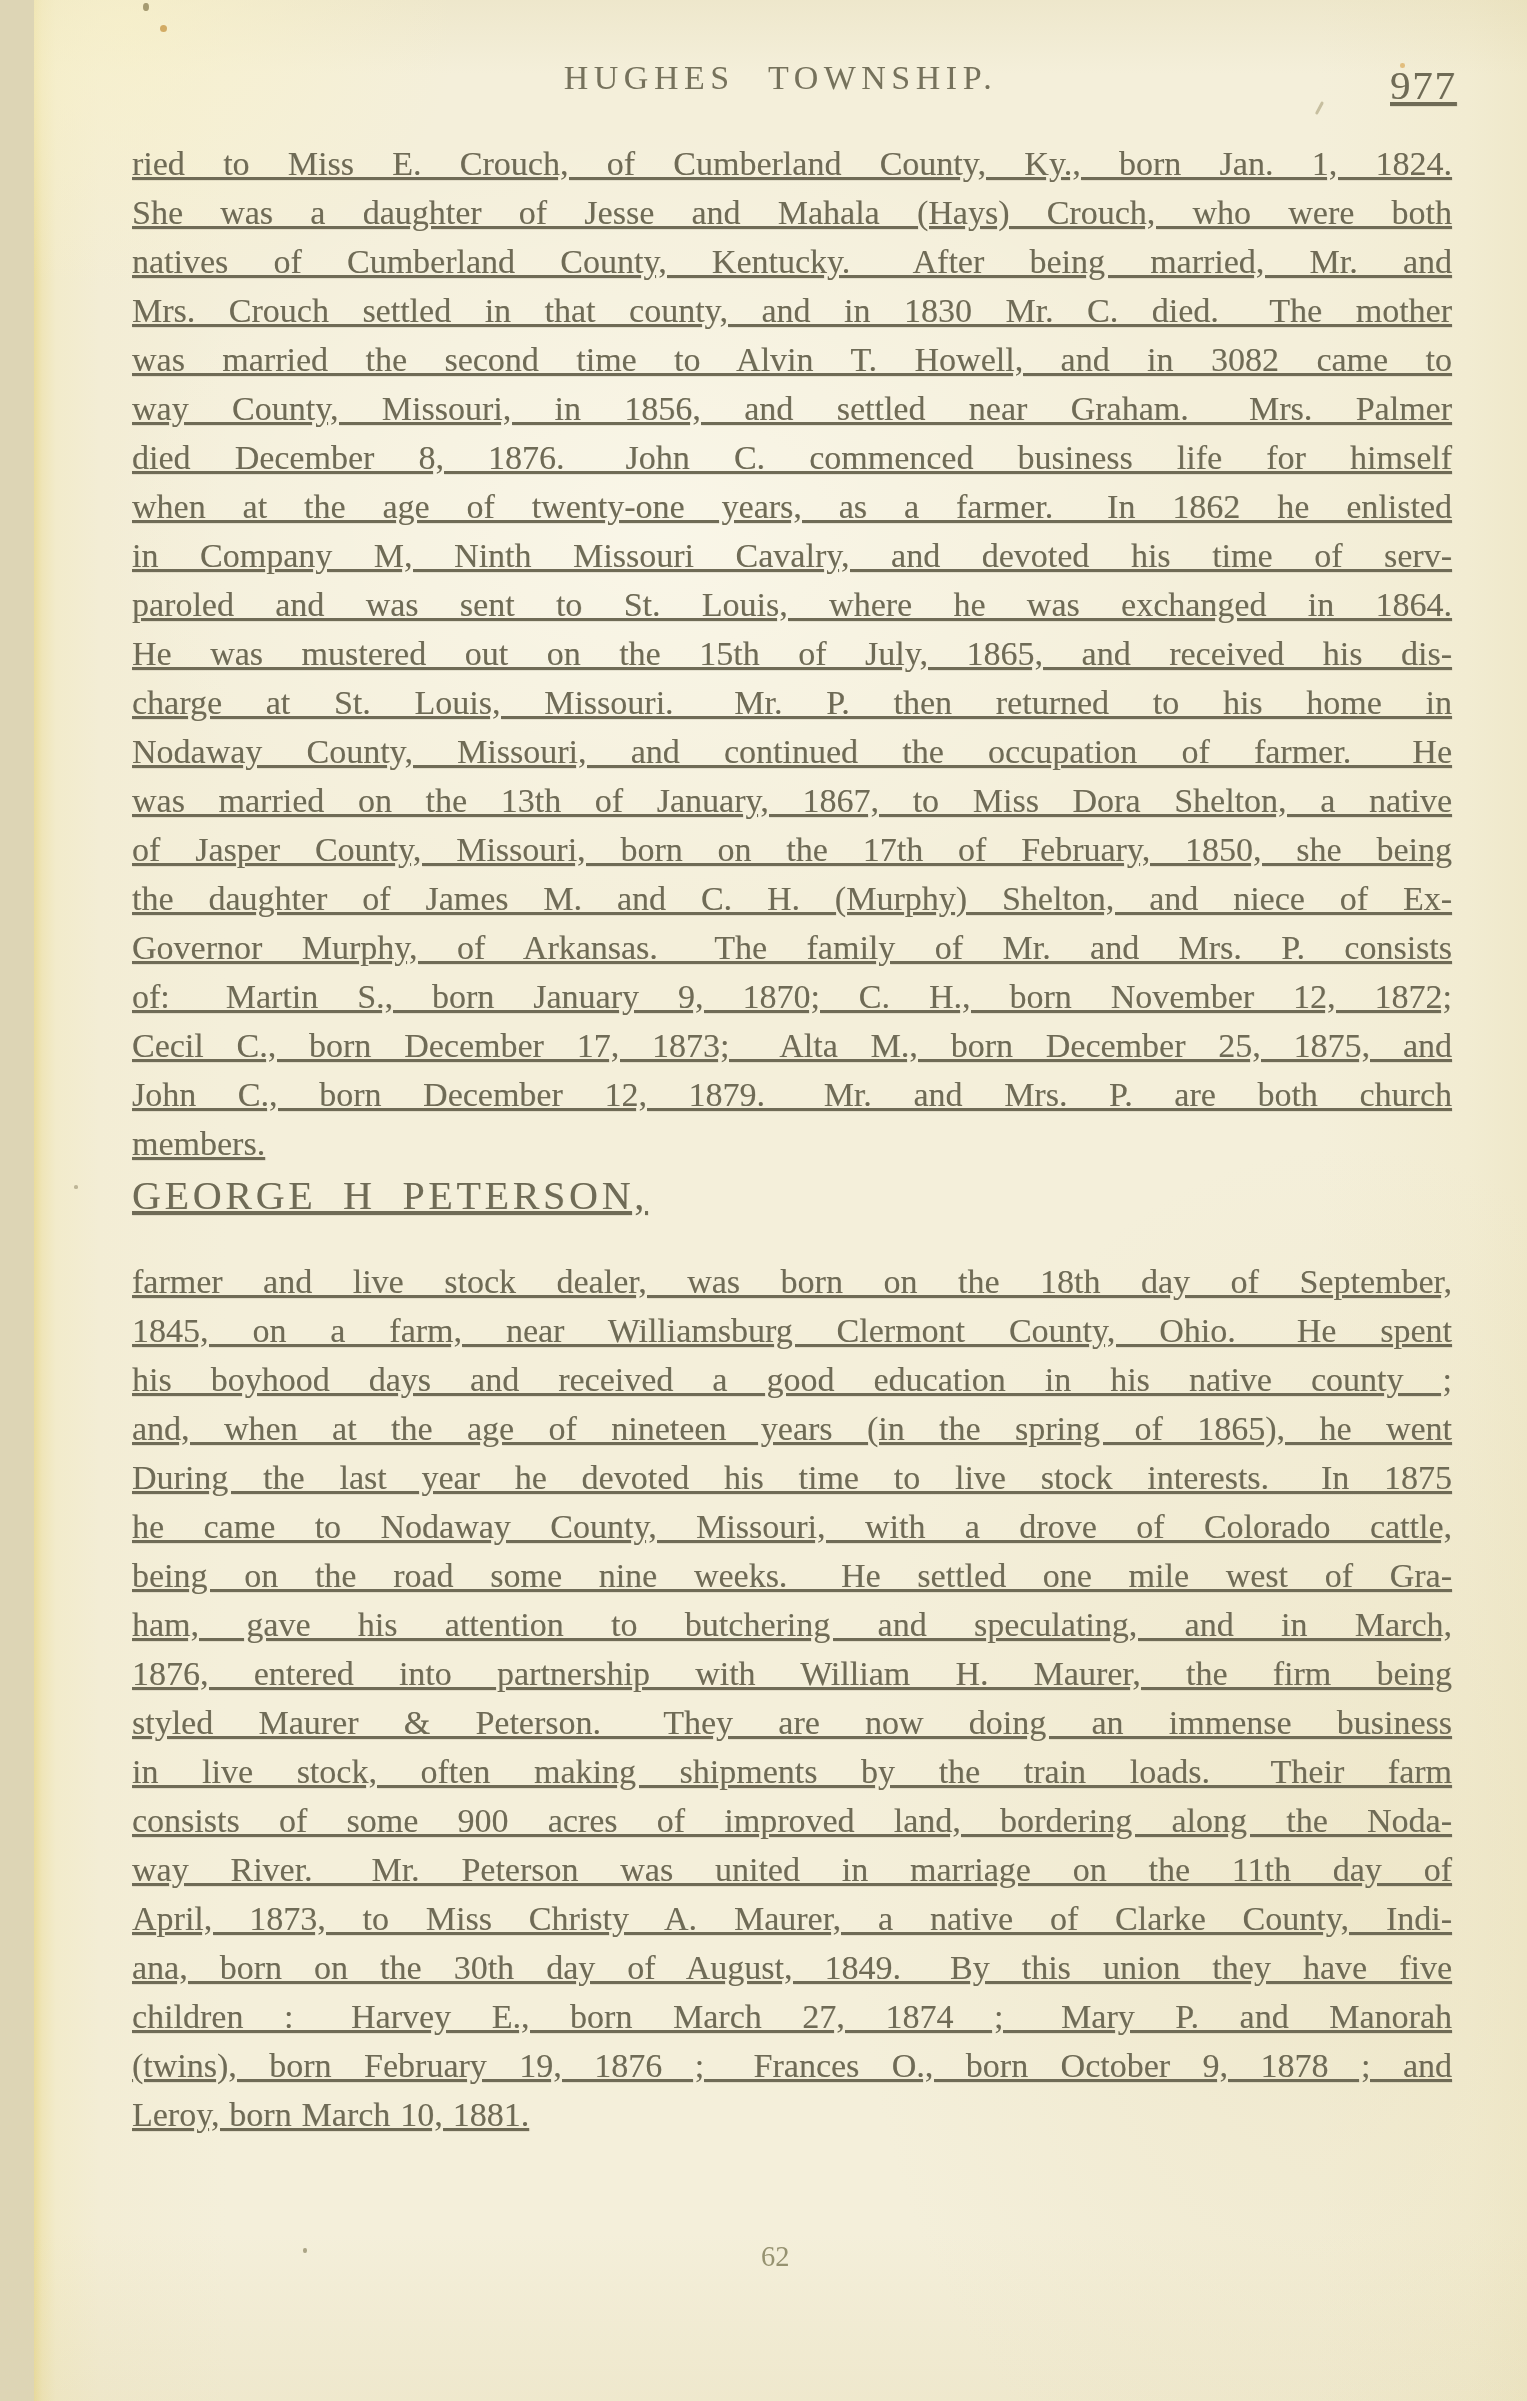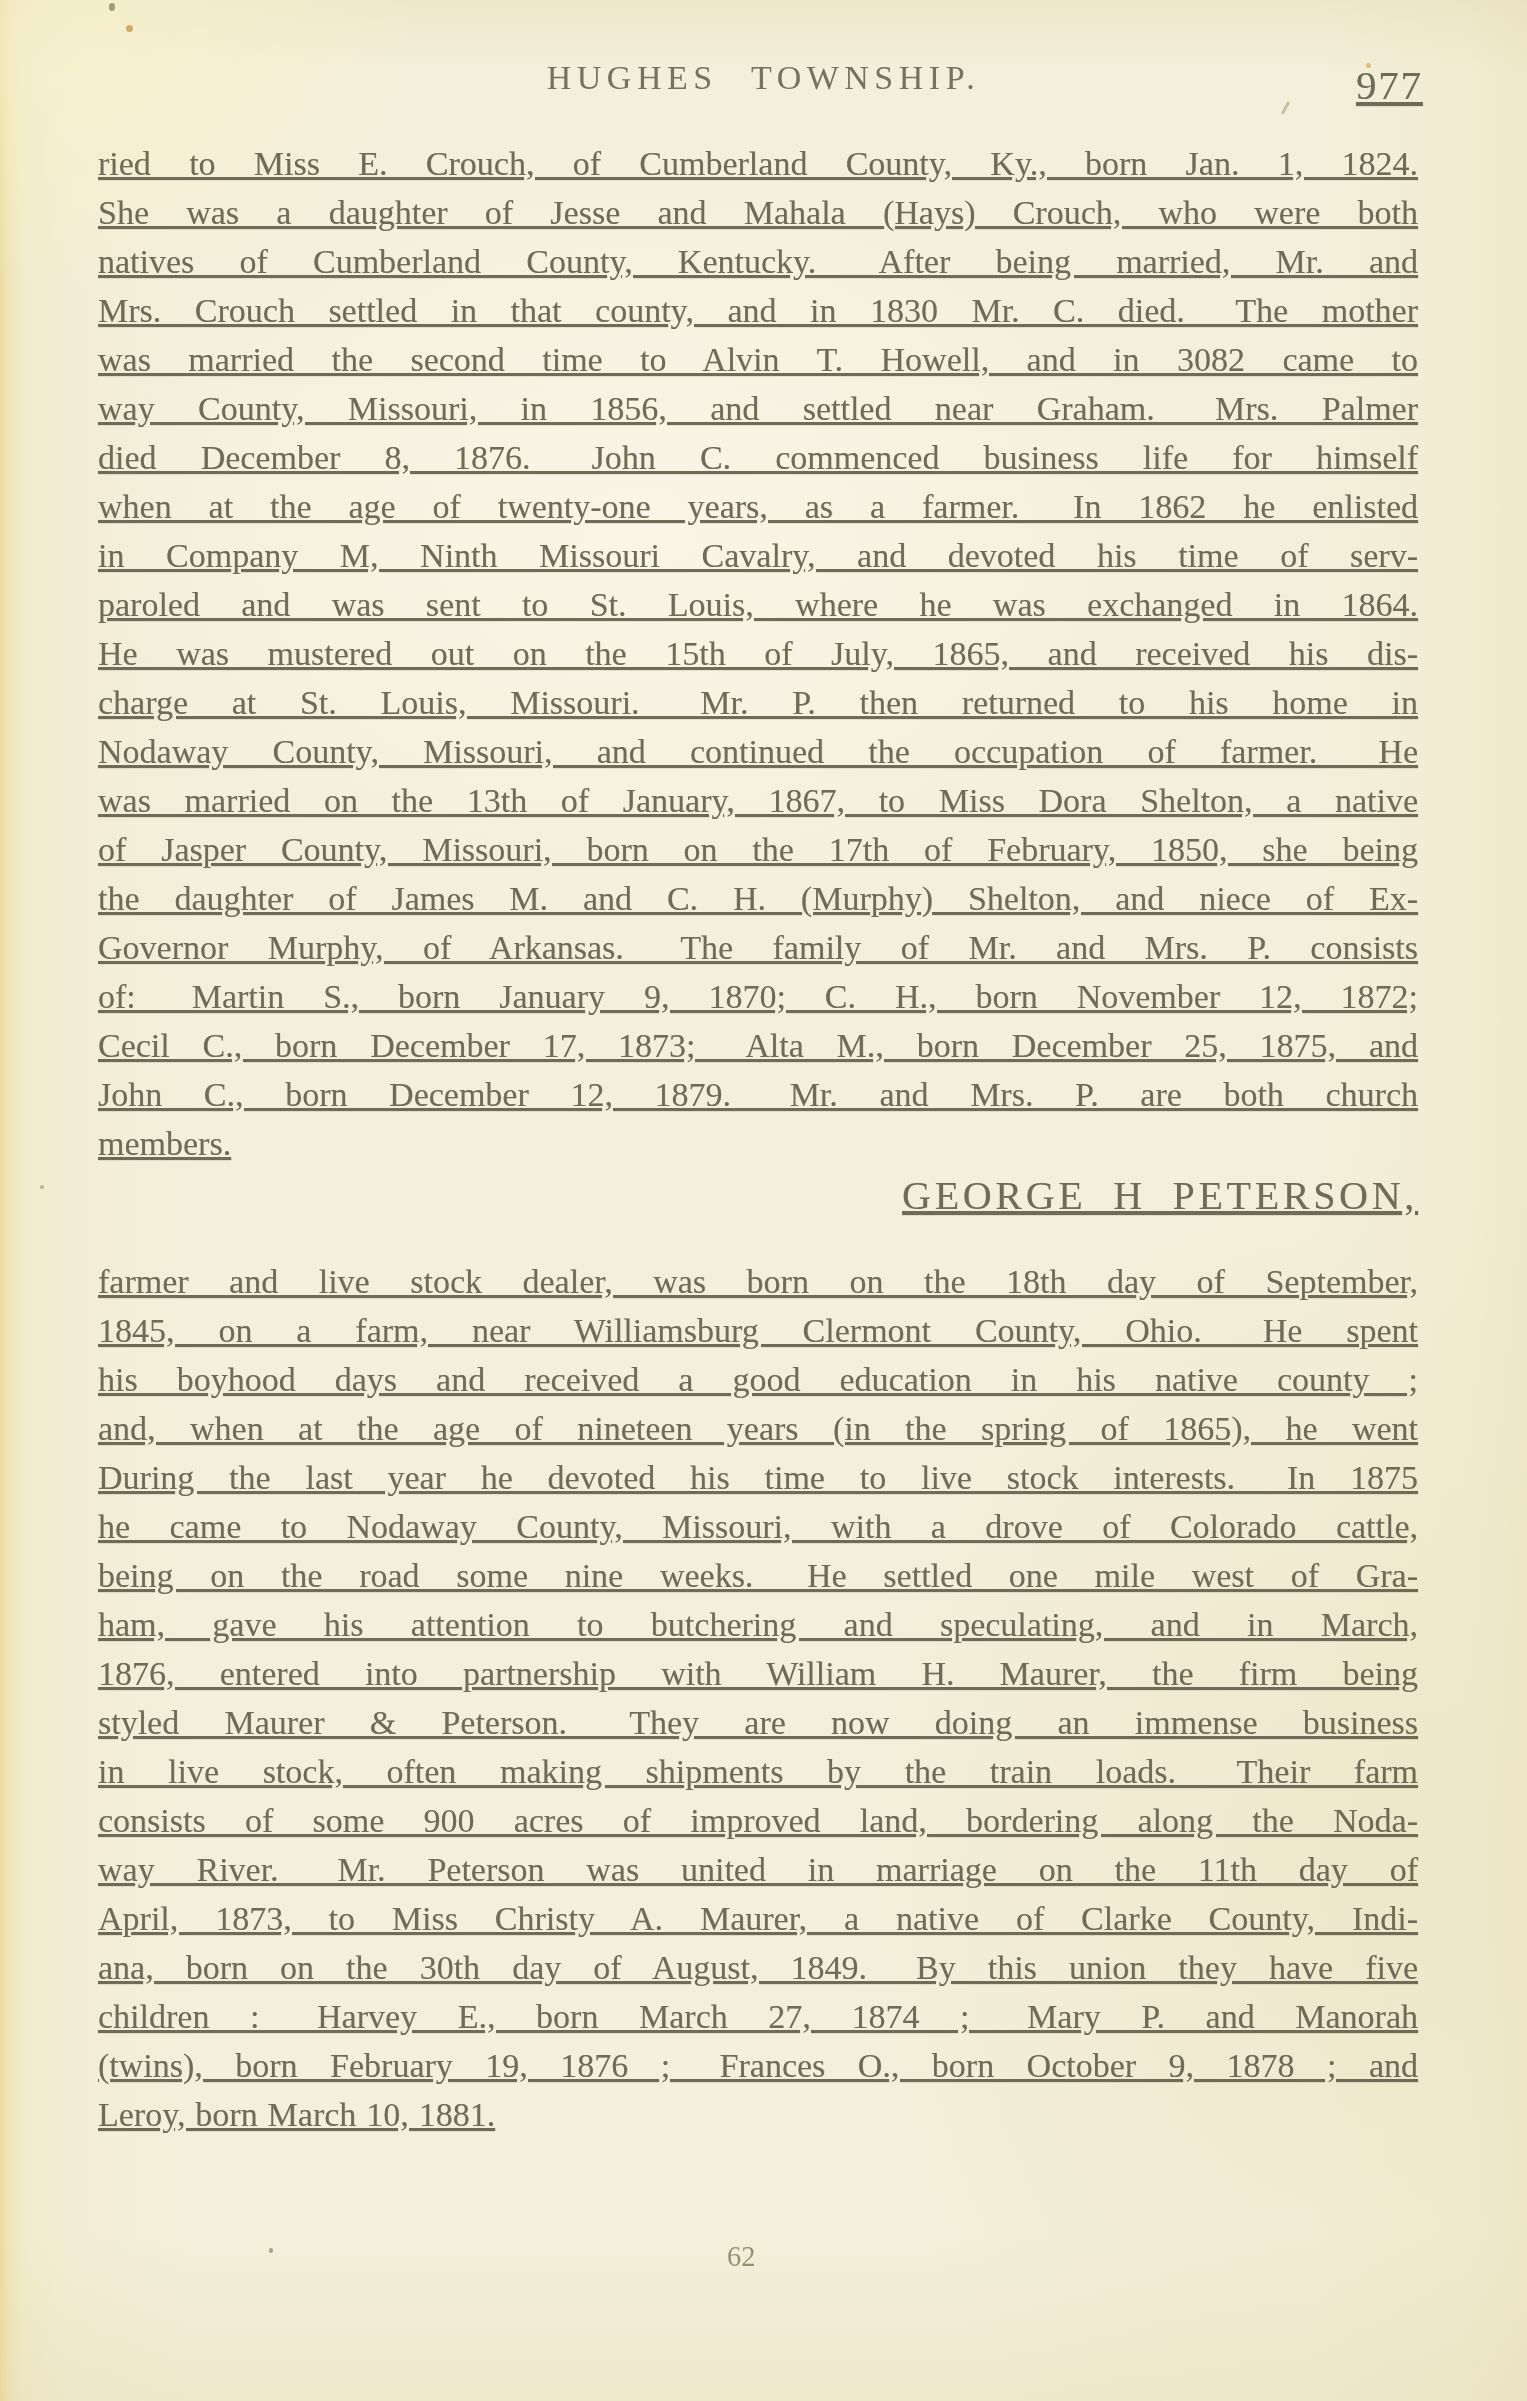--- a/index.html
+++ b/index.html
@@ -10,20 +10,21 @@
   }
   .page{
     position:absolute;inset:0;overflow:hidden;
     background-color:#f4efdb;
     background-image:
       radial-gradient(827px 597px at 42% 22%, rgba(255,253,246,0.50), rgba(255,253,246,0) 68%),
       radial-gradient(689px 1011px at 88% 78%, rgba(231,221,183,0.40), rgba(231,221,183,0) 72%),
       radial-gradient(478px 386px at 6% 1%, rgba(248,241,203,0.75), rgba(248,241,203,0) 70%),
       linear-gradient(180deg, rgba(216,203,152,0.22) 0px, rgba(216,203,152,0) 74px, rgba(216,203,152,0) 93%, rgba(219,207,158,0.22) 100%),
       linear-gradient(90deg, #eadc9c 0px, #efe5b8 8.3px, #f2ebcb 22px, #f3edd5 66px, #f4efda 193px, #f4efda 86%, #f2ecd2 96%, #efe8ca 100%);
+    margin-left: 34px;
   }
   .ink{ color:#6f6b56; text-shadow:0.3px 0.4px 0.6px rgba(111,107,87,0.35);text-decoration:underline; }
   .running-title{
     position:absolute; top:59px; left:0; width:100%;
     text-align:center; font-size:34px; letter-spacing:5.5px; word-spacing:20px;
     color:#76725c;
   }
   .page-number{
     position:absolute; top:61px; left:1356px; width:83px;
     font-size:41px; letter-spacing:1.8px;
@@ -32,21 +33,21 @@
     position:absolute; left:98px; top:139px; width:1320px;
   }
   .line{
     font-size:34px; line-height:49px; height:49px;
     text-align:justify; text-align-last:justify;
     word-spacing:1.4px; white-space:normal;
   }
   .line.end{ text-align-last:left; }
   .section-heading{
     height:89px; font-size:40px; line-height:55px;
-    text-align:right; letter-spacing:3.7px; word-spacing:13px;
+    text-align:left; letter-spacing:3.7px; word-spacing:13px;
   }
   .signature{
     position:absolute; left:727px; top:2241px;
     font-size:28.5px; color:#86825f; opacity:0.85;
   }
   .speck{ position:absolute; border-radius:50%; }
   .speck-1{ left:109px; top:2.8px;  width:5.5px; height:8.3px;  background:#8b7f53; opacity:.75; }
   .speck-2{ left:126px; top:25px; width:7.4px; height:7.4px;  background:#c99a4a; opacity:.8; }
   .speck-3{ left:1366px; top:63px; width:4.6px; height:4.6px; background:#d9a44e; opacity:.65; }
   .speck-4{ left:1284px; top:101px; width:2.8px; height:13.8px; background:#9a8f66; opacity:.5; transform:rotate(28deg); border-radius:1.8px; }

